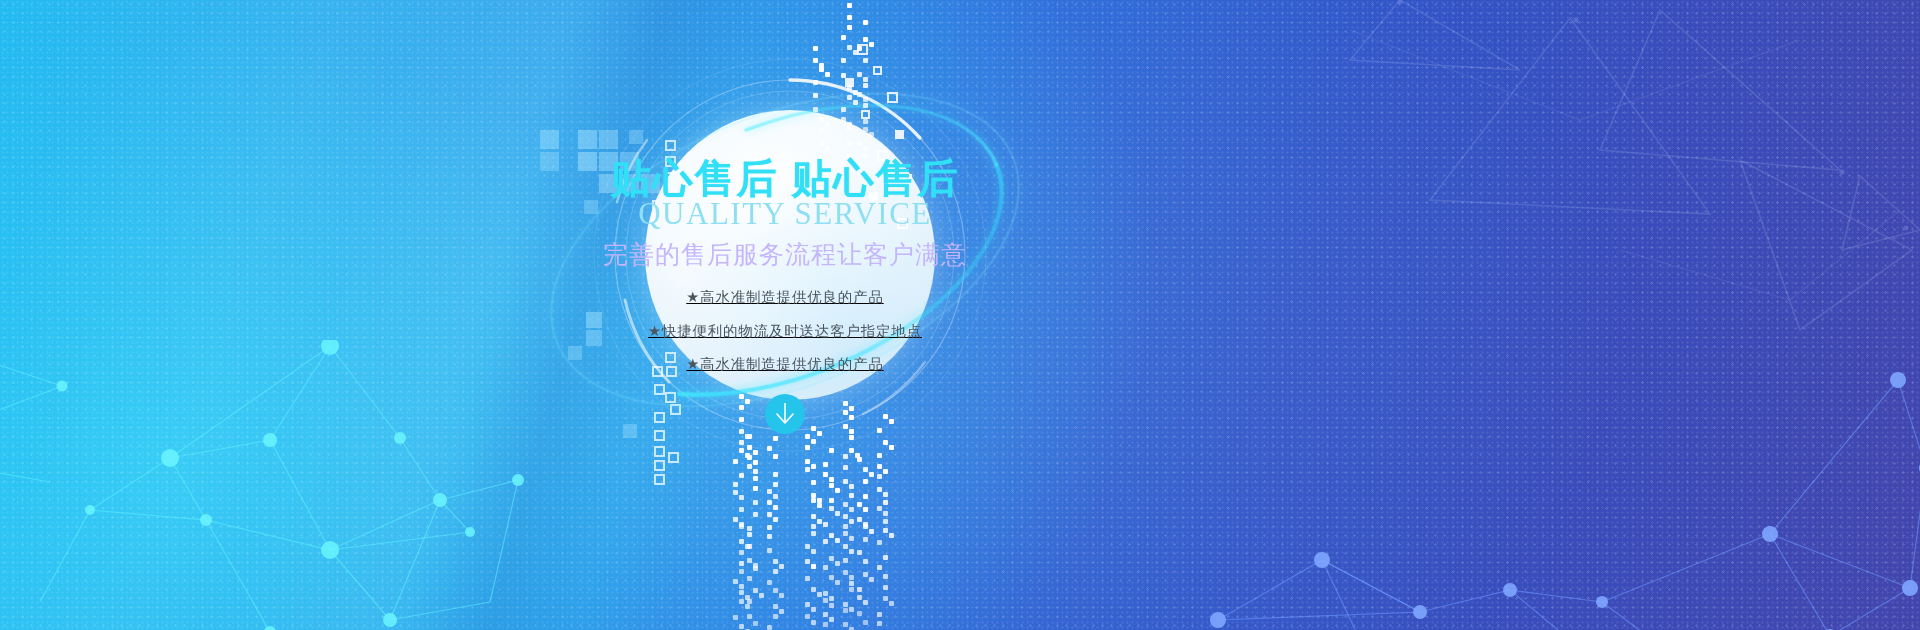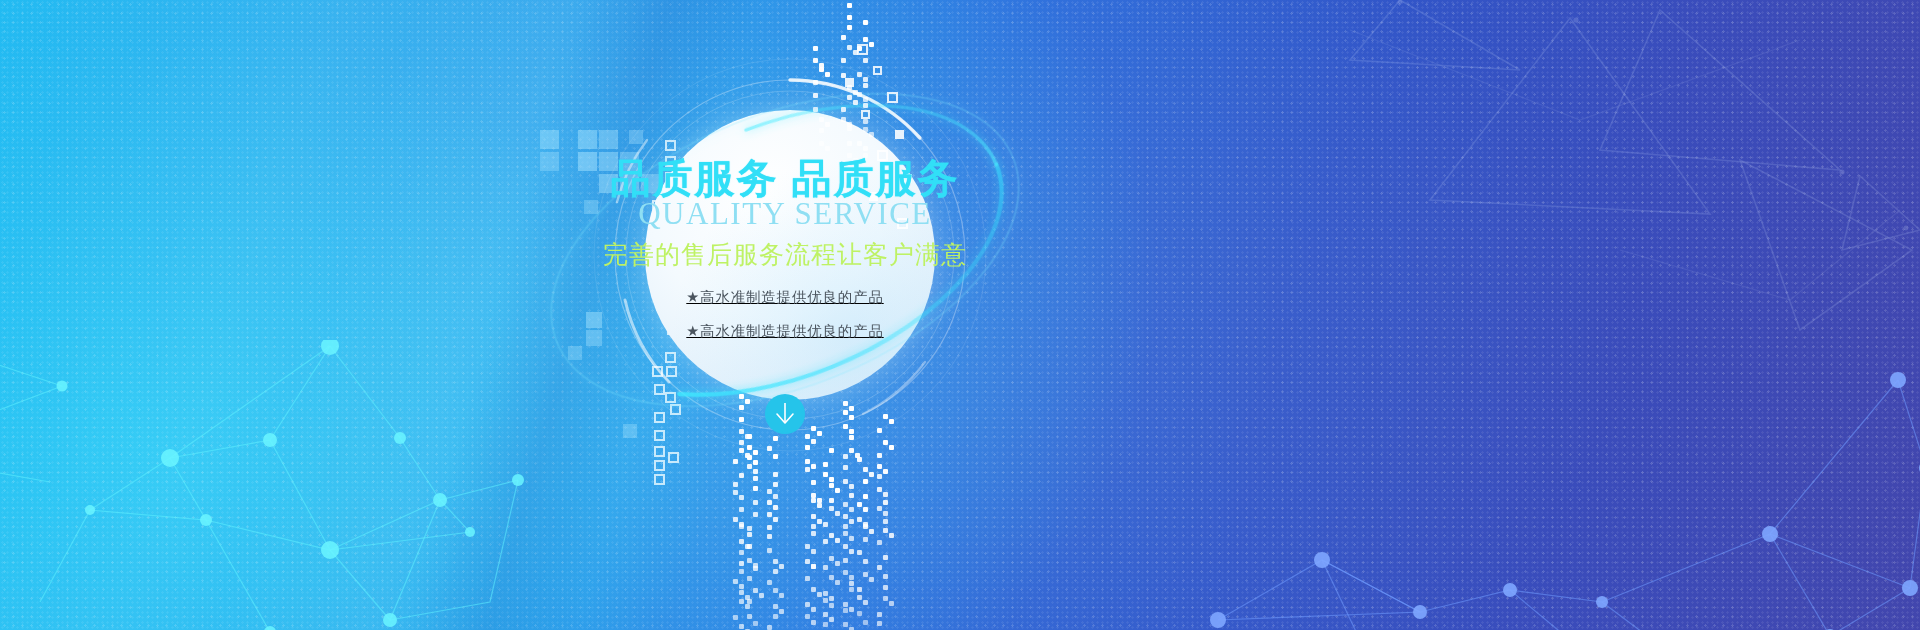--- a/index.html
+++ b/index.html
@@ -135,21 +135,21 @@
     font-family:"Liberation Serif","DejaVu Serif",serif;
     font-size:31px;
     letter-spacing:1.5px;
     color:#8fdff3;
     line-height:1;
     white-space:nowrap;
   }
   .t-sub{
     position:absolute; left:0; right:0; top:272px;
     font-size:25px;
-    color:#bef264;
+    color:#c4b5fd;
     letter-spacing:1px;
     line-height:1;
     white-space:nowrap;
   }
   .t-bullets{
     position:absolute; left:0; right:0; top:320px;text-decoration:underline;
   }
   .t-bullet{
     font-size:14.5px;
     color:#4b555f;
@@ -661,28 +661,29 @@
         <div class="rain-dot" style="top: 77.12px; left: 6px; opacity: 0.75;"></div>
         <div class="rain-dot" style="top: 82.12px; left: 12px; opacity: 0.75;"></div>
         <div class="rain-dot" style="top: 88.1548px; left: 6px; opacity: 0.61;"></div>
         <div class="rain-dot" style="top: 100.63px; left: 6px; opacity: 0.56;"></div>
         <div class="rain-dot" style="top: 105.63px; left: 12px; opacity: 0.56;"></div>
       </div>
     </div>
 
   <div class="text-stack">
 
-    <div class="t-main">品质服务 品质服务</div>
+    <div class="t-main">贴心售后 贴心售后</div>
 
     <div class="t-en">QUALITY SERVICE</div>
 
     <div class="t-sub">完善的售后服务流程让客户满意</div>
 
     <div class="t-bullets" id="bullet-list">
         <div class="t-bullet">★高水准制造提供优良的产品</div>
+        <div class="t-bullet">★快捷便利的物流及时送达客户指定地点</div>
         <div class="t-bullet">★高水准制造提供优良的产品</div>
       </div>
 
     <div class="scroll-btn">
       <svg width="22" height="26" viewBox="0 0 22 26">
         <line x1="11" y1="2" x2="11" y2="21" stroke="#ffffff" stroke-width="1.6"></line>
         <polyline points="3,13 11,22 19,13" fill="none" stroke="#ffffff" stroke-width="1.6" stroke-linecap="round" stroke-linejoin="round"></polyline>
       </svg>
     </div>
   </div>

